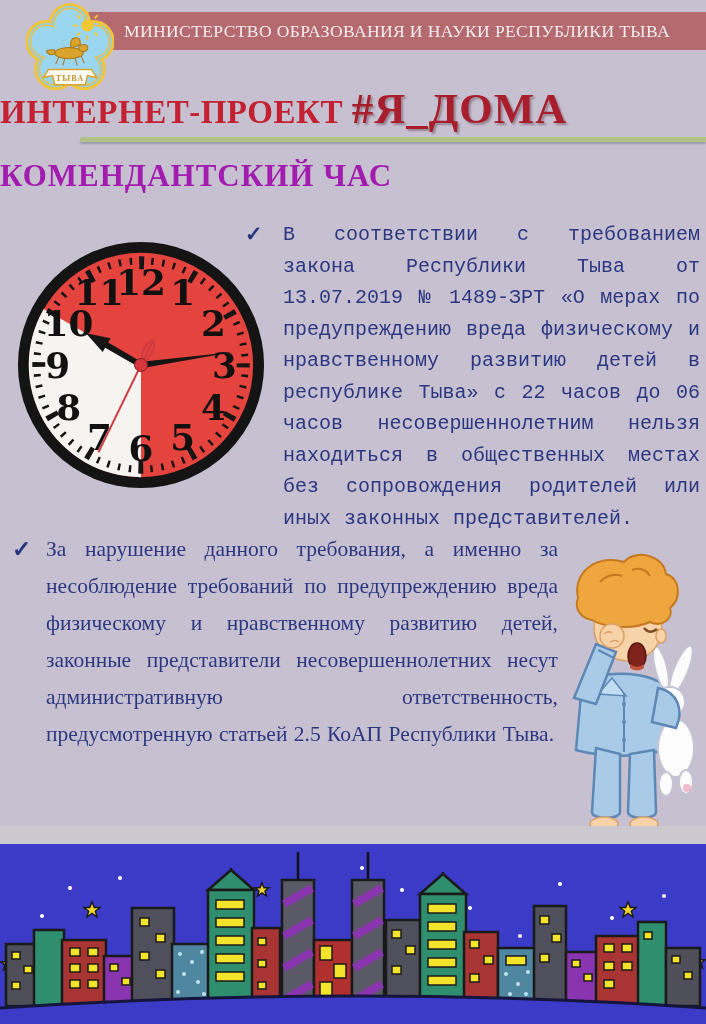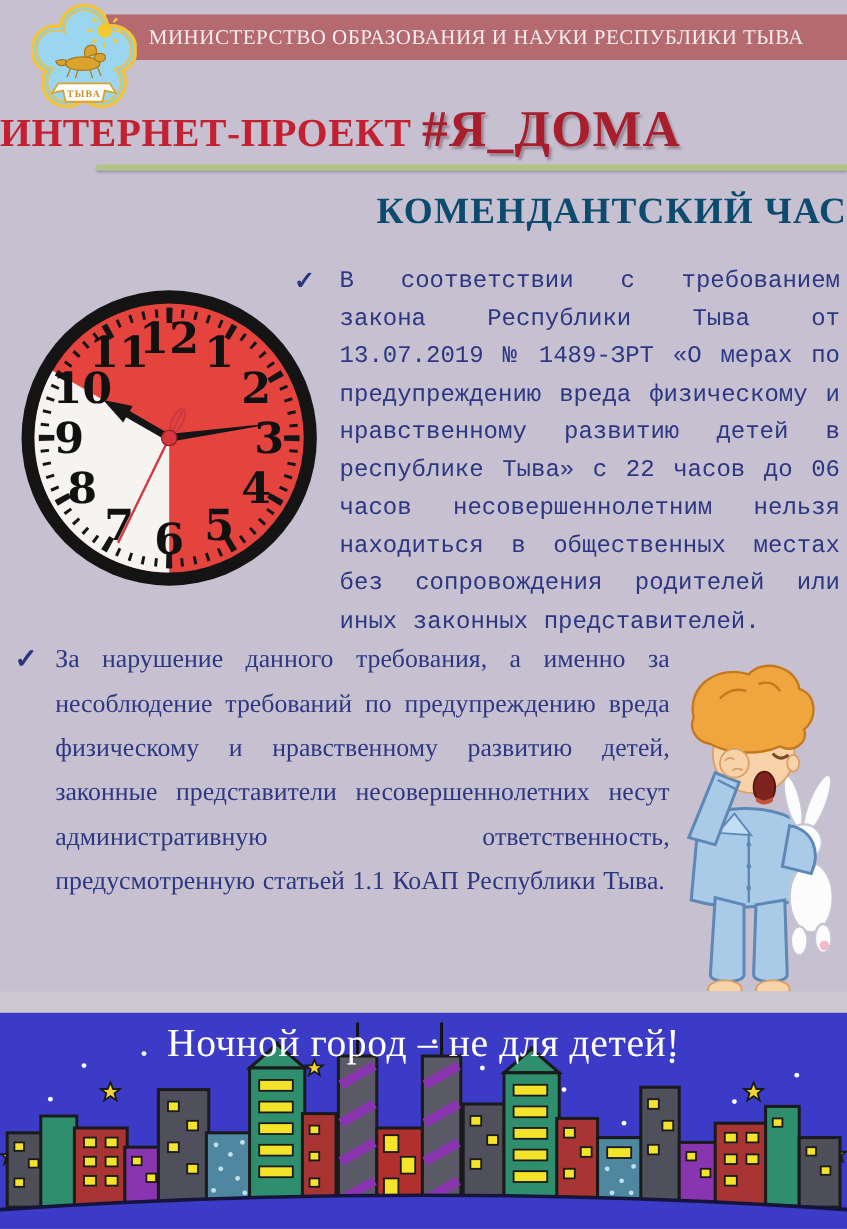--- a/index.html
+++ b/index.html
@@ -15,22 +15,22 @@
   .emblem{left:26px;top:2px;width:88px;height:94px;}
 
   
   .title-row{left:0;top:84px;width:564px;text-align:center;white-space:nowrap;}
   .title-prefix{font-weight:bold;font-size:33px;color:#c32031;letter-spacing:.5px;}
   .title-hashtag{font-weight:bold;font-size:43px;color:#a81e2c;
        text-shadow:2px 2px 2px rgba(60,20,30,.35);letter-spacing:1px;}
   .green-rule{left:80px;top:137px;width:626px;height:5px;background:#b2c388;
        border-radius:4px 0 0 4px;box-shadow:0 2px 2px rgba(110,110,130,.45);}
 
-  .subtitle{left:0;top:158px;width:706px;text-align:right;font-weight:bold;
-       font-size:31px;color:#0c4a6e;letter-spacing:1px;}
+  .subtitle{left:0;top:158px;width:706px;text-align:left;font-weight:bold;
+       font-size:31px;color:#a21caf;letter-spacing:1px;}
 
   
   .bullet{display:flex;align-items:flex-start;color:#2c3781;}
   .bullet .check{font-weight:bold;color:#27367e;flex:0 0 auto;}
   .bullet .btext{text-align:justify;text-align-last:left;}
   .bullet-1{left:245px;top:219px;width:455px;}
   .bullet-1 .check{width:38px;font-size:21px;line-height:31.5px;}
   .bullet-1 .btext{font-size:20px;line-height:31.5px;word-spacing:1px;font-family:Liberation Mono, monospace;}
   .bullet-2{left:12px;top:531px;width:546px;}
   .bullet-2 .check{width:34px;font-size:23px;line-height:37px;}
@@ -158,21 +158,21 @@
   <circle cx="130" cy="130" r="6.5" fill="#d6363e" stroke="#8a1f26" stroke-width="1"></circle>
 </svg>
 
 <div class="abs bullet bullet-1">
   <span class="check">✓</span>
   <div class="btext">В соответствии с требованием закона Республики Тыва от 13.07.2019 № 1489-ЗРТ «О мерах по предупреждению вреда физическому и нравственному развитию детей в республике Тыва» с 22 часов до 06 часов несовершеннолетним нельзя находиться в общественных местах без сопровождения родителей или иных законных представителей.</div>
 </div>
 
 <div class="abs bullet bullet-2">
   <span class="check">✓</span>
-  <div class="btext">За нарушение данного требования, а именно за несоблюдение требований по предупреждению вреда физическому и нравственному развитию детей, законные представители несовершеннолетних несут административную ответственность, предусмотренную статьей 1.1 КоАП Республики Тыва.</div>
+  <div class="btext">За нарушение данного требования, а именно за несоблюдение требований по предупреждению вреда физическому и нравственному развитию детей, законные представители несовершеннолетних несут административную ответственность, предусмотренную статьей 2.5 КоАП Республики Тыва.</div>
 </div>
 
 <svg class="abs boy" viewBox="0 0 162 282">
 
   <path d="M42,132 C60,118 104,118 126,134 L132,196 C100,206 64,206 36,198 Z" fill="#a9cbe8" stroke="#5d88b5" stroke-width="2.5"></path>
   <polygon points="72,126 86,144 58,142" fill="#c2ddf2" stroke="#5d88b5" stroke-width="1.5"></polygon>
   <line x1="84" y1="142" x2="84" y2="200" stroke="#5d88b5" stroke-width="2"></line>
   <circle cx="84" cy="152" r="2" fill="#5d88b5"></circle>
   <circle cx="84" cy="170" r="2" fill="#5d88b5"></circle>
   <circle cx="84" cy="188" r="2" fill="#5d88b5"></circle>
@@ -351,14 +351,13 @@
       <circle cx="506" cy="130" r="2"></circle>
         <circle cx="518" cy="140" r="2"></circle>
         <circle cx="528" cy="128" r="2"></circle>
       <circle cx="510" cy="150" r="2"></circle>
         <circle cx="526" cy="150" r="2"></circle>
     </g>
 
     <path d="M0,164 Q353,140 706,164 L706,180 L0,180 Z" fill="#3b3bc7"></path>
     <path d="M0,164 Q353,140 706,164" fill="none" stroke="#15153c" stroke-width="3"></path>
   </svg>
-  <div class="slogan">Ночной город – не для детей!</div>
 </div>
 
 </body></html>

